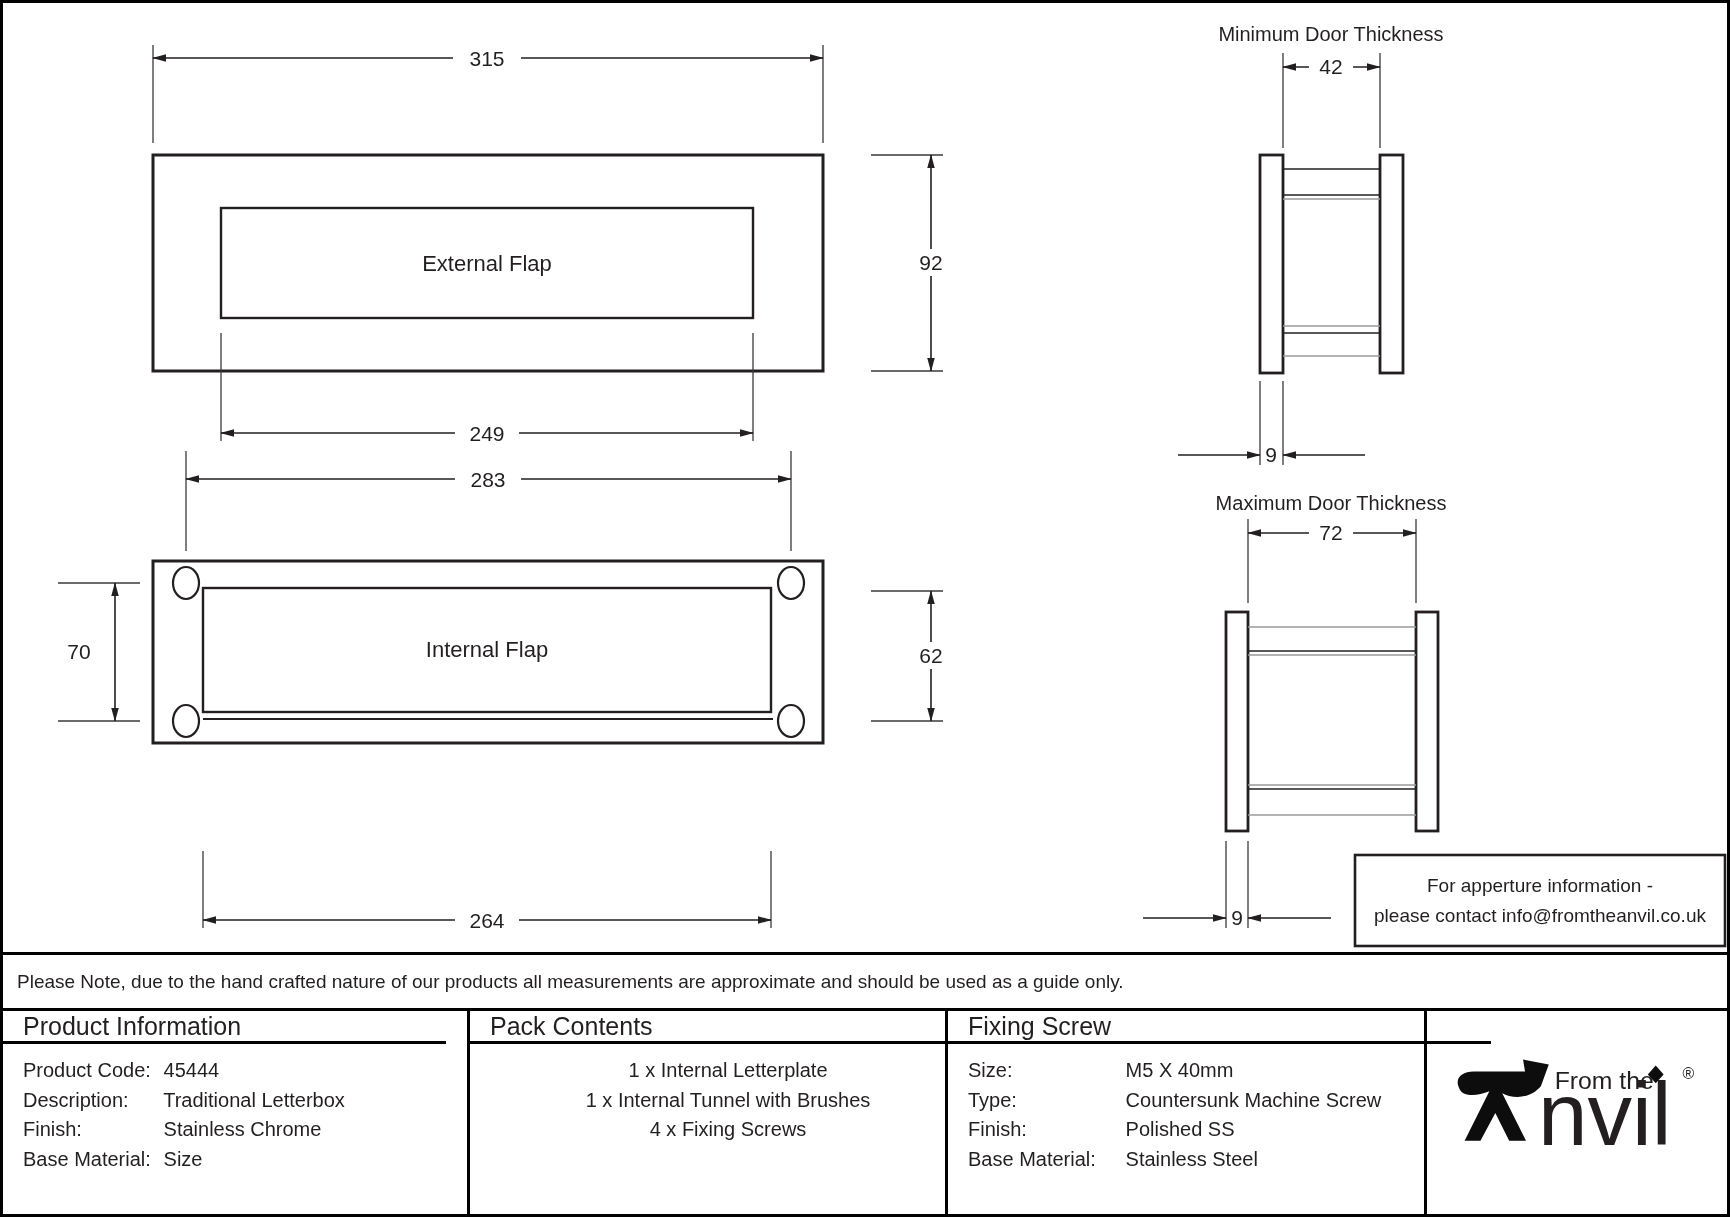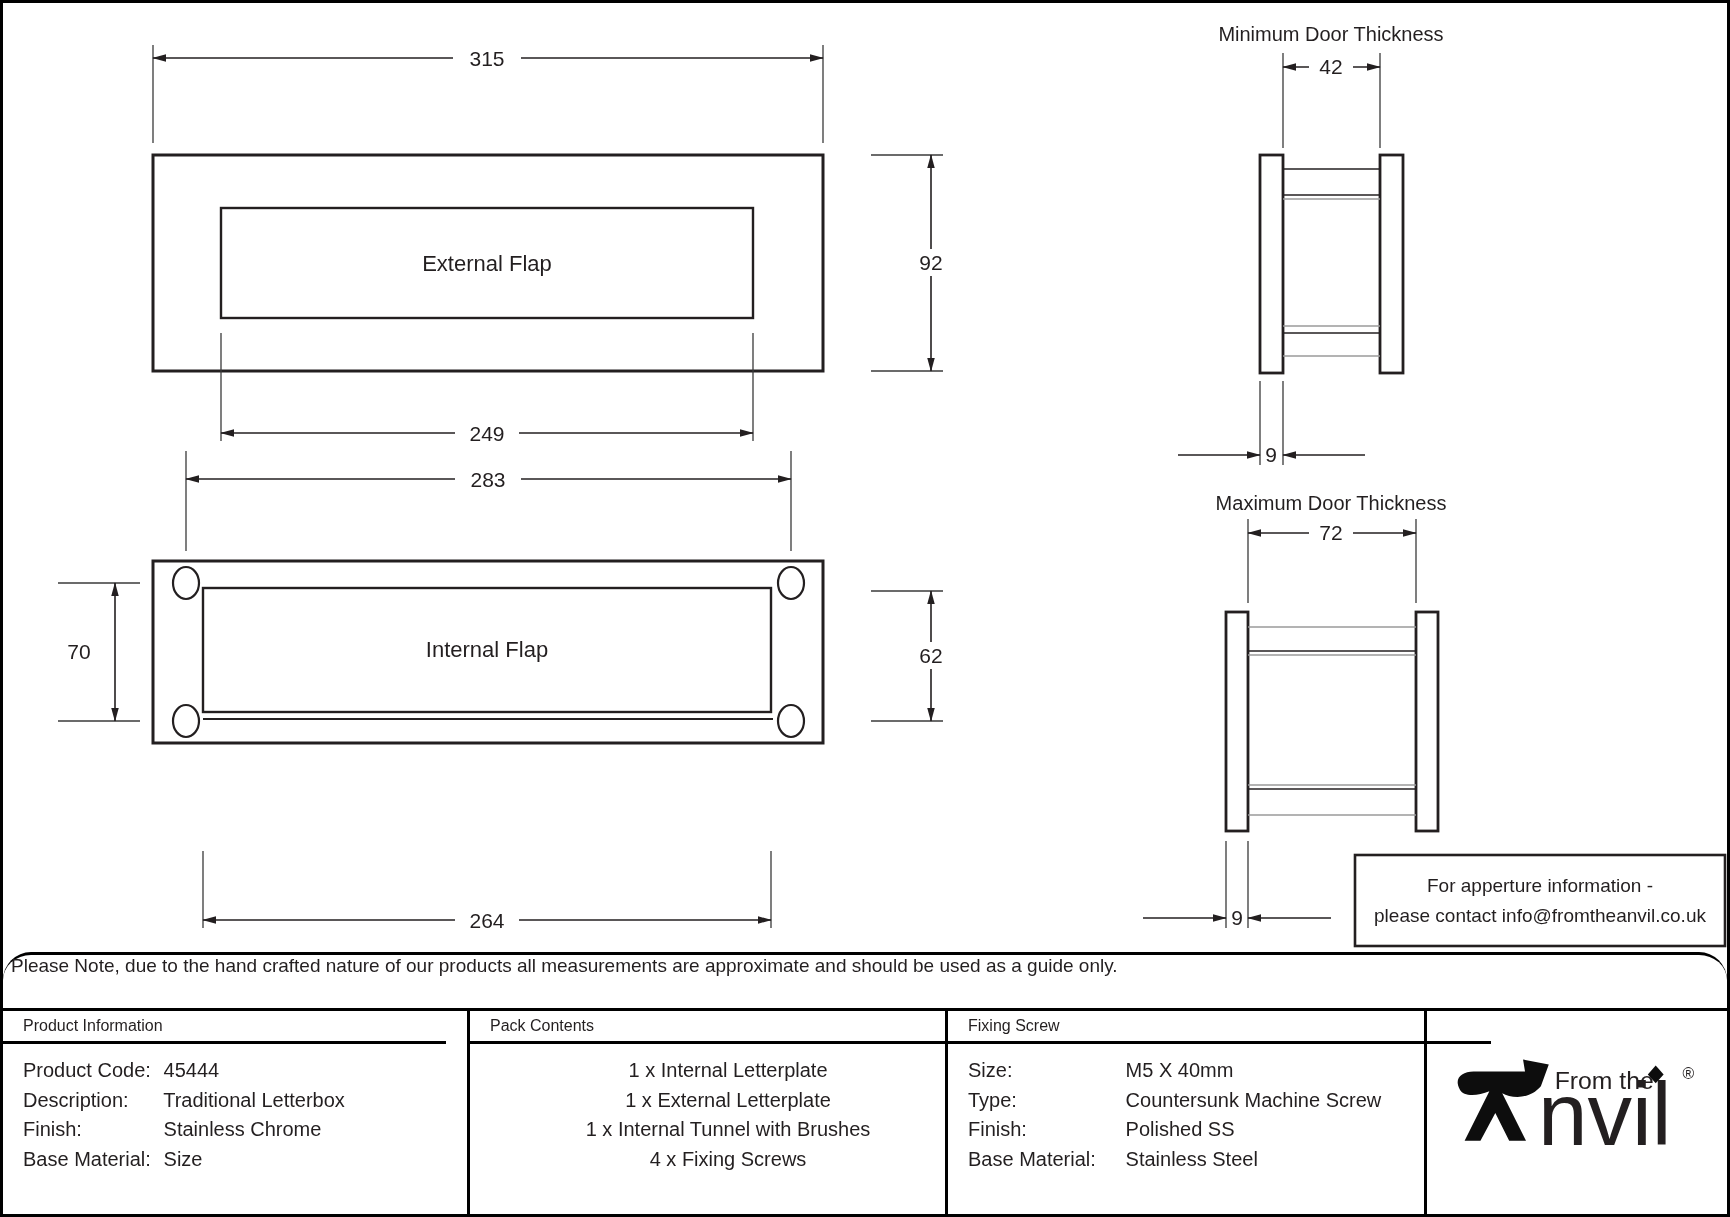--- a/index.html
+++ b/index.html
@@ -16,38 +16,37 @@
   svg text{font-family:"Liberation Sans",sans-serif;fill:#231f20;}
   .drawing-svg{position:absolute;top:0;left:0;}
   .dim-text{font-size:21px;}
   .flap-text{font-size:22px;}
   .title-text{font-size:20px;}
   .note-text{font-size:19px;}
 
   .disclaimer{
     position:absolute;left:0;right:0;top:949px;height:53px;
     border-top:3px solid #000;
-    display:flex;align-items:flex-start;
-    padding-left:8px;
+    display:flex;align-items:center;
+    padding-left:14px;
     font-size:19px;
-    border-radius:28px;
   }
   .info-table{
     position:absolute;left:0;right:0;top:1005px;bottom:0;
     border-top:3px solid #000;
   }
   .col{position:absolute;top:0;bottom:0;box-sizing:border-box;}
   .col-pi{left:0;width:443px;}
   .col-pc{left:464px;width:499px;border-left:3px solid #000;}
   .col-fs{left:942px;width:546px;border-left:3px solid #000;}
   .col-logo{left:1421px;right:0;border-left:3px solid #000;display:flex;align-items:center;justify-content:flex-end;}
   .col-header{
     height:30px;border-bottom:3px solid #000;
     display:flex;align-items:center;padding-left:20px;
-    font-size:16px;
+    font-size:25px;
   }
   .col-body{padding:12px 0 0 20px;font-size:20px;line-height:29.5px;}
   .kv .k{display:inline-block;width:135px;}
   .col-fs .kv .k{width:152px;}
   .pc-item{white-space:nowrap;text-align:center;}
   .logo-svg{display:block;}
 </style>
 </head>
 <body>
 
@@ -212,21 +211,20 @@
           <span class="k">Base Material:</span>
           <span class="v">Size</span>
         </div>
       </div>
     </div>
 
     <div class="col col-pc">
       <div class="col-header">Pack Contents</div>
       <div class="col-body">
         <div class="pc-item">1 x Internal Letterplate</div>
-        <div class="pc-item">1 x External Letterplate</div>
         <div class="pc-item">1 x Internal Tunnel with Brushes</div>
         <div class="pc-item">4 x Fixing Screws</div>
       </div>
     </div>
 
     <div class="col col-fs">
       <div class="col-header">Fixing Screw</div>
       <div class="col-body">
         <div class="kv">
           <span class="k">Size:</span>

